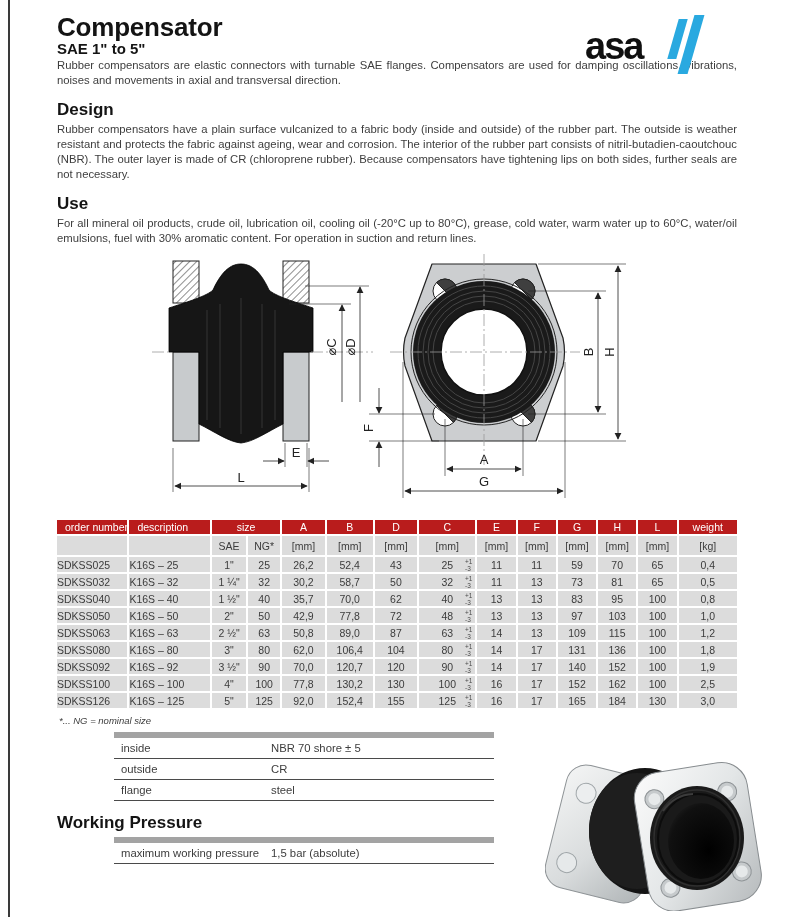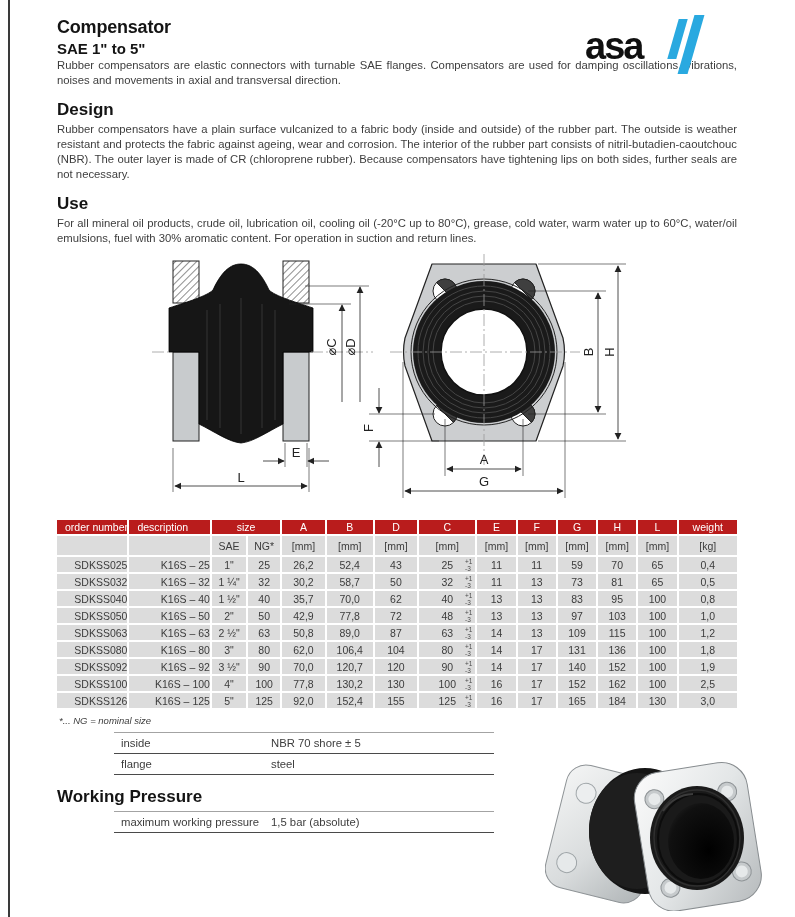--- a/index.html
+++ b/index.html
@@ -1,21 +1,21 @@
 <!DOCTYPE html>
 <html><head>
 <meta charset="utf-8">
 <style>
   html,body { margin:0; padding:0; background:#ffffff; }
   .sheet { position:relative; width:795px; height:917px; background:#fff;
            font-family:"Liberation Sans", sans-serif; color:#3c3c3c; overflow:hidden; }
   .page-edge { position:absolute; left:8px; top:0; bottom:0; width:2px; background:#3a3a3a; }
   .content { position:absolute; left:57px; top:0; width:680px; height:917px; }
 
-  h1.title { font-size:18px; font-weight:bold; color:#141414; margin:15px 0 0; letter-spacing:-0.2px; line-height:24px; }
+  h1.title { font-size:26px; font-weight:bold; color:#141414; margin:15px 0 0; letter-spacing:-0.2px; line-height:24px; }
   .subtitle { font-size:15px; font-weight:bold; color:#141414; margin:1px 0 0; line-height:18px; }
   p.body { font-size:11.3px; line-height:15px; text-align:justify; margin:0; color:#3d3d3d; }
   .intro { margin-top:18px; }
   h2.sec { font-size:17px; font-weight:bold; color:#141414; margin:13px 0 4px; line-height:17px; }
 
   
   .logo { position:absolute; top:0; right:17px; width:135px; height:62px; }
   .logo-text { position:absolute; left:0; top:11px; font-size:38px; font-weight:bold; color:#101010;
                letter-spacing:-2px; line-height:40px; }
   .logo .slash { position:absolute; background:#29a9e0; transform:skewX(-16deg); }
@@ -25,28 +25,28 @@
   .drawings { margin-top:6px; }
   .drawings svg { display:block; }
 
   
   table.spec { border-collapse:separate; border-spacing:2px; table-layout:fixed; width:684px; margin:4px 0 0 -2px; }
   table.spec th, table.spec td { padding:0; font-weight:normal; overflow:hidden; white-space:nowrap; }
   table.spec th.blue { background:#b91c1c; color:#fff; font-size:10.5px; height:14px; text-align:center; }
   table.spec th.blue.left { text-align:left; padding-left:8px; }
   table.spec tr.units th { background:#dcdcdc; color:#3c3c3c; font-size:10.5px; height:19px; text-align:center; }
   table.spec td { background:#dcdcdc; color:#3c3c3c; font-size:10.5px; height:15px; text-align:center; }
-  table.spec td.left { text-align:right; padding-left:0; }
+  table.spec td.left { text-align:left; padding-left:0; }
   td.c-cell { position:relative; }
   .tol { position:absolute; right:3px; top:50%; transform:translateY(-50%);
          display:flex; flex-direction:column; font-size:6.5px; line-height:7px; color:#4a4a4a; text-align:left; }
   .footnote { font-style:italic; font-size:9.5px; color:#3c3c3c; margin:5px 0 0 2px; }
 
   
-  .kv { width:380px; margin:6px 0 0 57px; border-top:1px solid #a3a3a3; }
+  .kv { width:380px; margin:6px 0 0 57px; border-top:6px solid #a3a3a3; }
   .kv-row { display:flex; align-items:center; border-bottom:1px solid #4a4a4a; height:20px; font-size:11.3px; color:#3d3d3d; }
   .kv-label { width:150px; padding-left:7px; }
   .kv-value { flex:1; }
 
   .photo { position:absolute; left:545px; top:743px; width:225px; height:168px; }
 </style>
 </head>
 <body>
 
 <div class="sheet">
@@ -405,20 +405,24 @@
         </tbody>
     </table>
 
     <div class="footnote">*... NG = nominal size</div>
 
     <section>
       <div class="kv">
         <div class="kv-row">
           <div class="kv-label">inside</div>
           <div class="kv-value">NBR 70 shore ± 5</div>
+        </div>
+        <div class="kv-row">
+          <div class="kv-label">outside</div>
+          <div class="kv-value">CR</div>
         </div>
         <div class="kv-row">
           <div class="kv-label">flange</div>
           <div class="kv-value">steel</div>
         </div>
       </div>
     </section>
 
     <section>
       <h2 class="sec">Working Pressure</h2>

